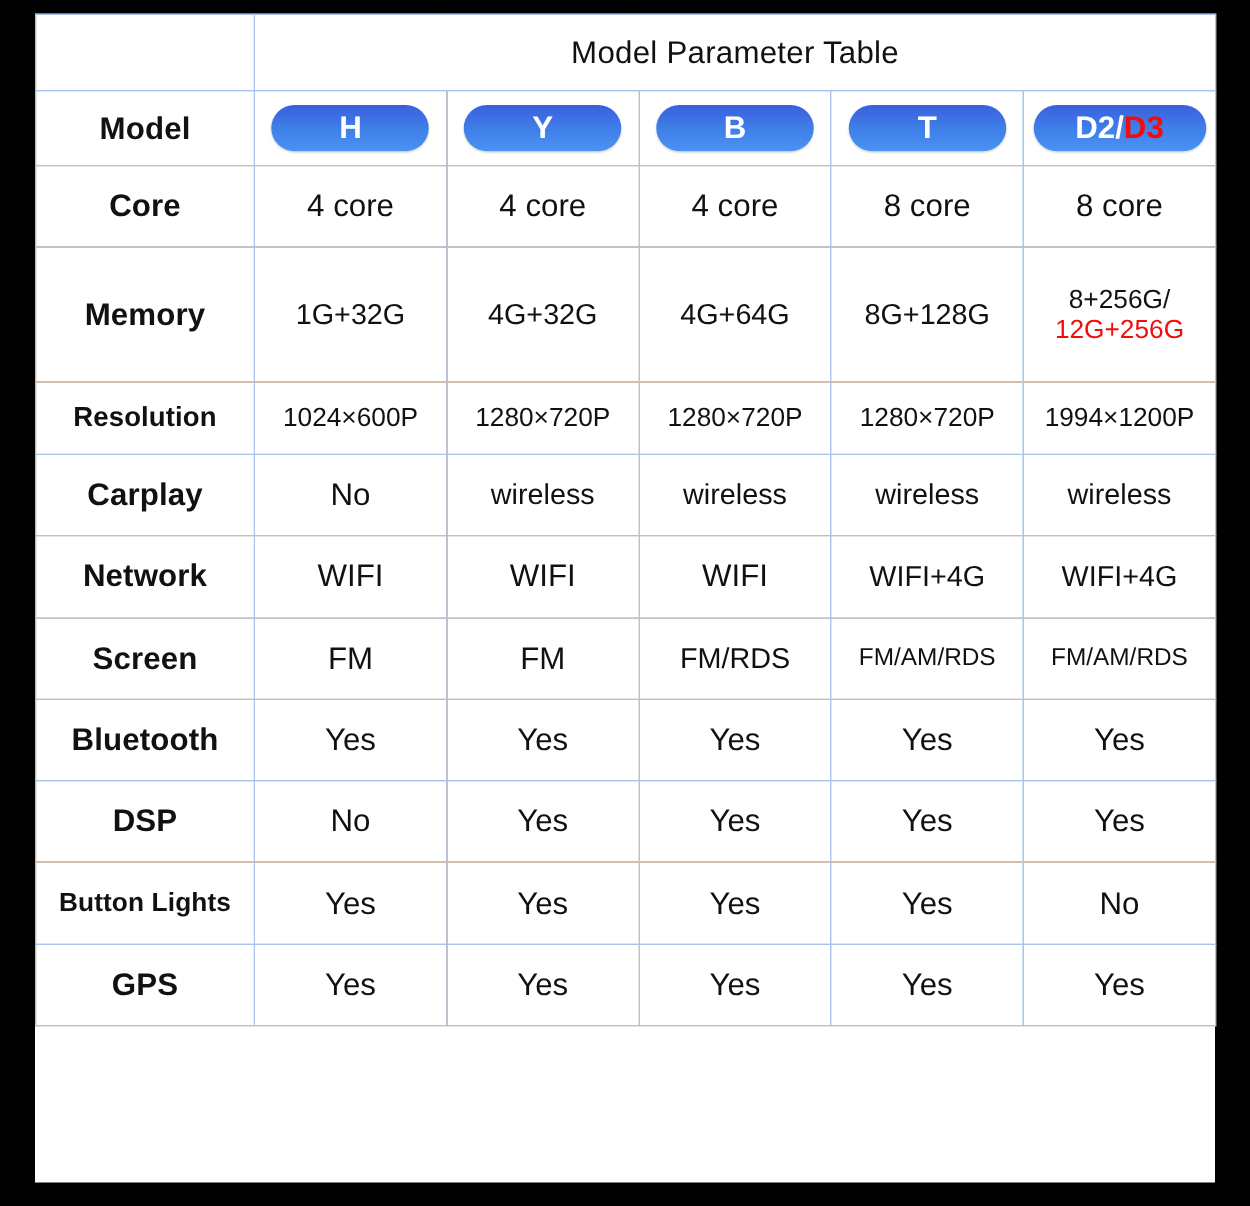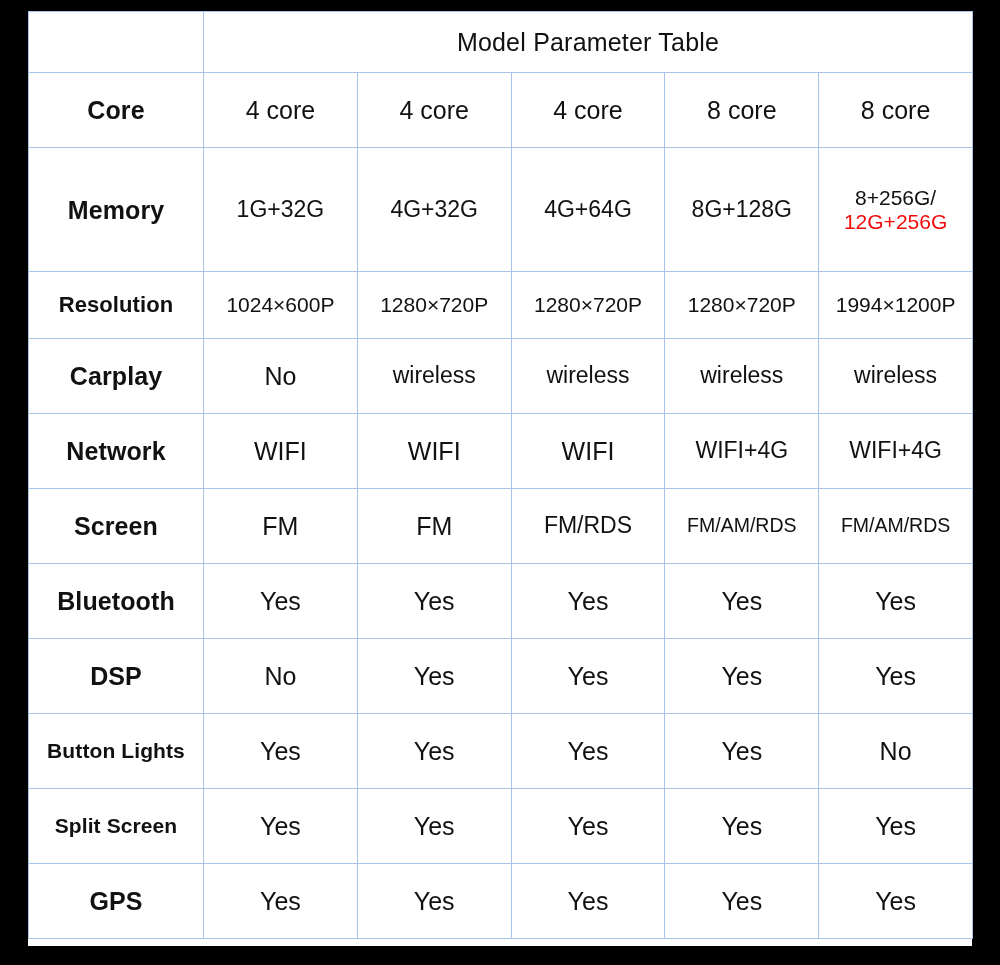--- a/index.html
+++ b/index.html
@@ -29,21 +29,21 @@
     left: 28px;
     top: 11px;
     width: 944px;
     height: 935px;
     background: #ffffff;
     box-sizing: border-box;
   }
 
   table.param-table {
     width: 944px;
-    height: 928px;
+    height: 810px;
     border-collapse: collapse;
     table-layout: fixed;
     background: #fdba74;
   }
 
   table.param-table td {
     border: 1px solid #a8c4ea;
     padding: 0;
     text-align: center;
     vertical-align: middle;
@@ -139,20 +139,38 @@
           <col class="c-data">
           <col class="c-data">
       </colgroup>
       <tbody>
 
         <tr class="title-row">
           <td class="label-cell blank"></td>
           <td class="title-cell" colspan="5">Model Parameter Table</td>
         </tr>
 
+        <tr class="model-row">
+          <td class="label-cell">Model</td>
+          <td class="data-cell">
+            <span class="badge"><span>H</span></span>
+          </td>
+          <td class="data-cell">
+            <span class="badge"><span>Y</span></span>
+          </td>
+          <td class="data-cell">
+            <span class="badge"><span>B</span></span>
+          </td>
+          <td class="data-cell">
+            <span class="badge"><span>T</span></span>
+          </td>
+          <td class="data-cell">
+            <span class="badge wide"><span>D2/</span><span class="seg-red">D3</span></span>
+          </td>
+        </tr>
 
         <tr>
           <td class="label-cell">Core</td>
           <td class="data-cell">4 core</td>
           <td class="data-cell">4 core</td>
           <td class="data-cell">4 core</td>
           <td class="data-cell">8 core</td>
           <td class="data-cell">8 core</td>
         </tr>
 
@@ -226,28 +244,20 @@
 
         <tr>
           <td class="label-cell xs">Button Lights</td>
           <td class="data-cell">Yes</td>
           <td class="data-cell">Yes</td>
           <td class="data-cell">Yes</td>
           <td class="data-cell">Yes</td>
           <td class="data-cell">No</td>
         </tr>
 
-        <tr>
-          <td class="label-cell xs">Split Screen</td>
-          <td class="data-cell">Yes</td>
-          <td class="data-cell">Yes</td>
-          <td class="data-cell">Yes</td>
-          <td class="data-cell">Yes</td>
-          <td class="data-cell">Yes</td>
-        </tr>
 
         <tr>
           <td class="label-cell">GPS</td>
           <td class="data-cell">Yes</td>
           <td class="data-cell">Yes</td>
           <td class="data-cell">Yes</td>
           <td class="data-cell">Yes</td>
           <td class="data-cell">Yes</td>
         </tr>
 

